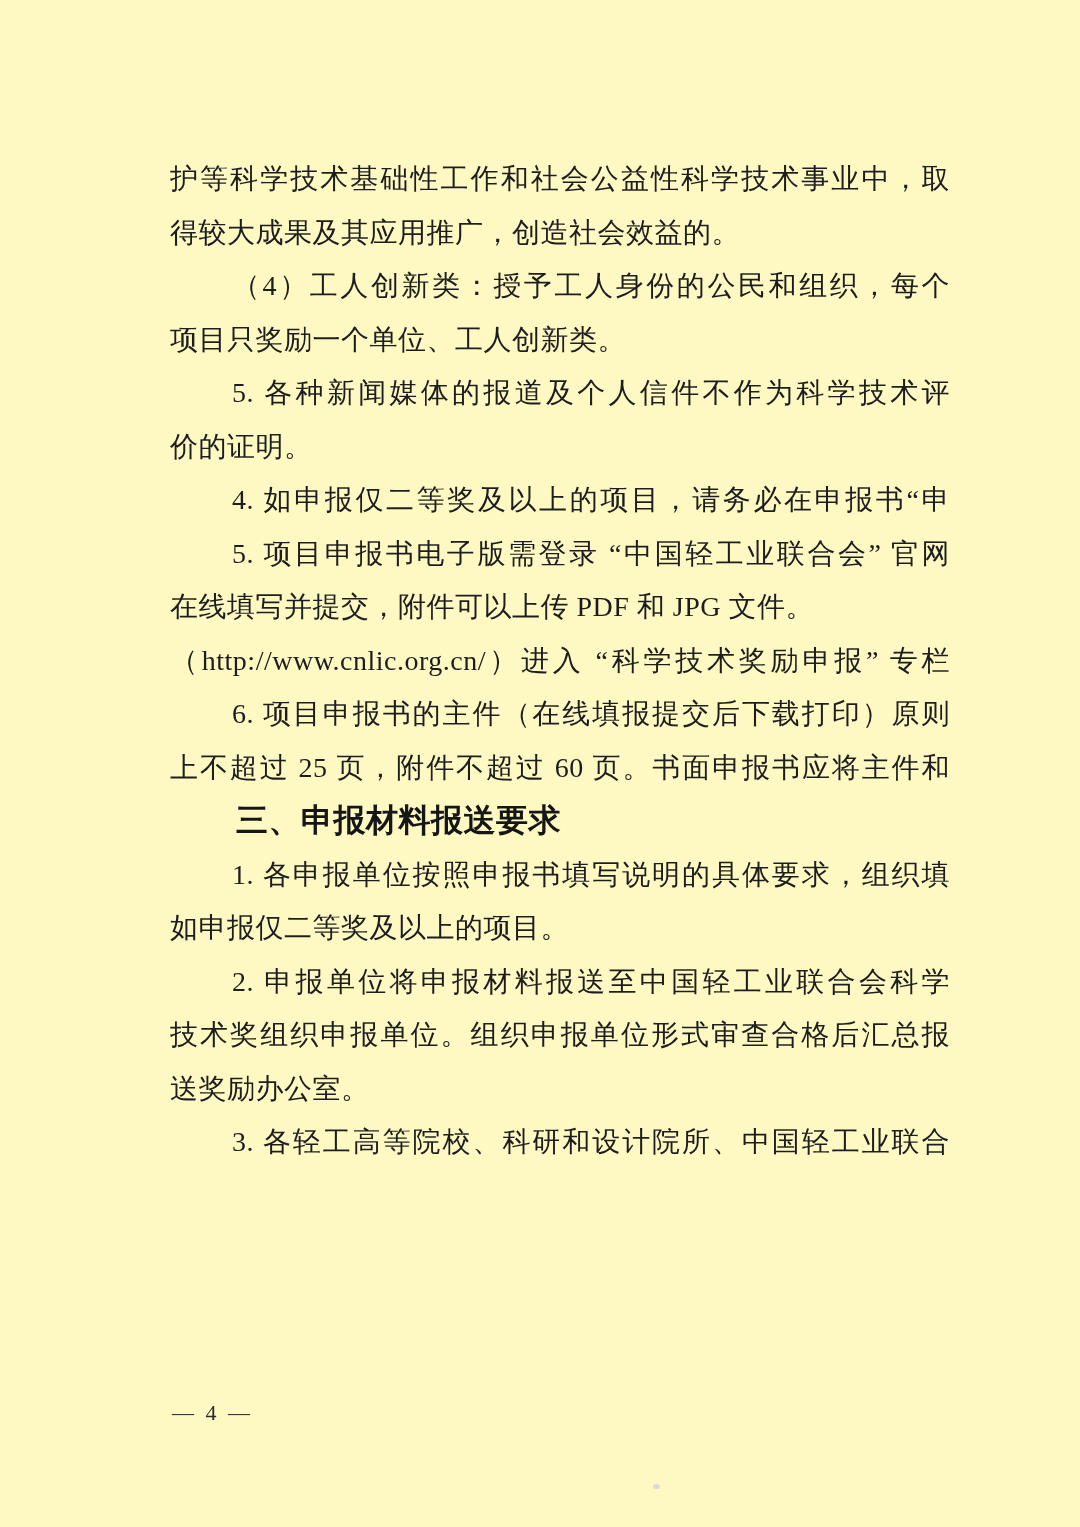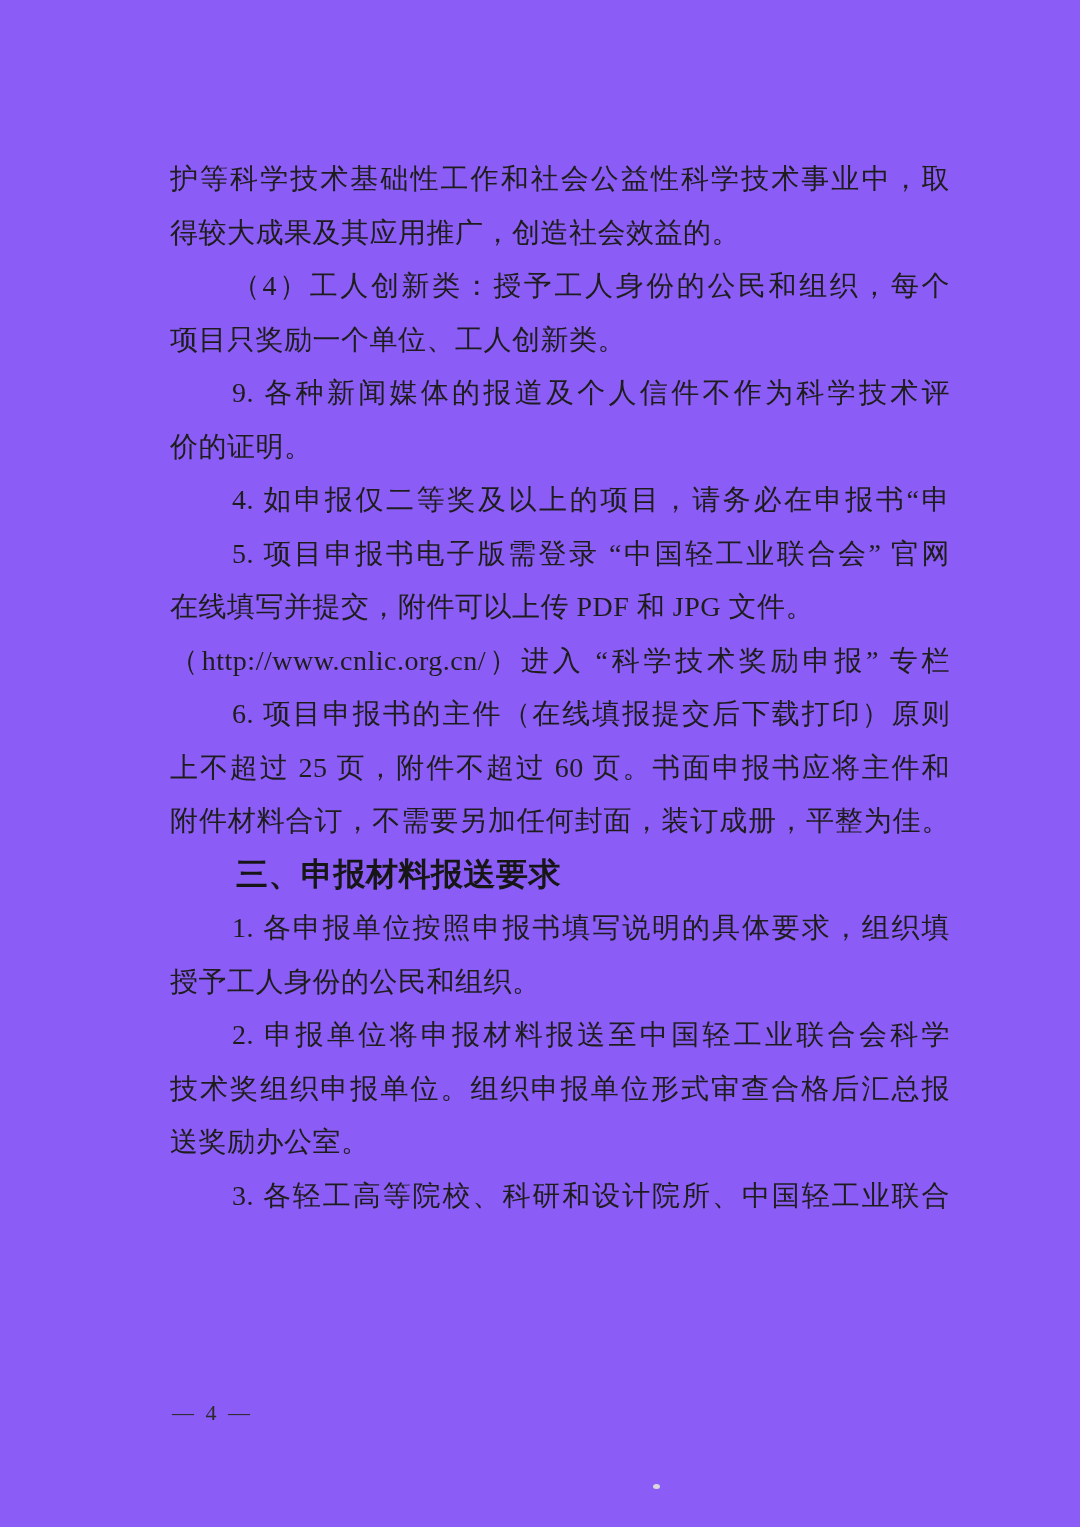--- a/index.html
+++ b/index.html
@@ -4,21 +4,21 @@
 <style>
   html, body {
     margin: 0;
     padding: 0;
     background: #ffffff;
   }
   .page {
     position: relative;
     width: 1080px;
     height: 1527px;
-    background: #8b5cf6;
+    background: #fef9c3;
     overflow: hidden;
     font-family: "Liberation Serif", "DejaVu Serif", serif;
     color: #1a1a1a;
   }
   .text-block {
     position: absolute;
     left: 170px;
     top: 152px;
     width: 780px;
   }
@@ -70,32 +70,31 @@
 </style>
 </head>
 <body>
 
 <div class="page">
   <div class="text-block">
     <div class="line fill">护等科学技术基础性工作和社会公益性科学技术事业中，取</div>
     <div class="line">得较大成果及其应用推广，创造社会效益的。</div>
     <div class="line indent fill">（4）工人创新类：授予工人身份的公民和组织，每个</div>
     <div class="line">项目只奖励一个单位、工人创新类。</div>
-    <div class="line indent fill">9. 各种新闻媒体的报道及个人信件不作为科学技术评</div>
+    <div class="line indent fill">5. 各种新闻媒体的报道及个人信件不作为科学技术评</div>
     <div class="line">价的证明。</div>
     <div class="line indent fill">4. 如申报仅二等奖及以上的项目，请务必在申报书“申</div>
     <div class="line indent fill">5. 项目申报书电子版需登录 “中国轻工业联合会” 官网</div>
     <div class="line">在线填写并提交，附件可以上传 PDF 和 JPG 文件。</div>
     <div class="line fill">（http://www.cnlic.org.cn/）进入 “科学技术奖励申报” 专栏</div>
     <div class="line indent fill">6. 项目申报书的主件（在线填报提交后下载打印）原则</div>
     <div class="line fill">上不超过 25 页，附件不超过 60 页。书面申报书应将主件和</div>
-    <div class="line fill">附件材料合订，不需要另加任何封面，装订成册，平整为佳。</div>
     <div class="line heading">三、申报材料报送要求</div>
     <div class="line indent fill">1. 各申报单位按照申报书填写说明的具体要求，组织填</div>
-    <div class="line">授予工人身份的公民和组织。</div>
+    <div class="line">如申报仅二等奖及以上的项目。</div>
     <div class="line indent fill">2. 申报单位将申报材料报送至中国轻工业联合会科学</div>
     <div class="line fill">技术奖组织申报单位。组织申报单位形式审查合格后汇总报</div>
     <div class="line">送奖励办公室。</div>
     <div class="line indent fill">3. 各轻工高等院校、科研和设计院所、中国轻工业联合</div>
   </div>
 
   <div class="page-footer">— 4 —</div>
 
   <div class="scan-artifact"></div>
 </div>

